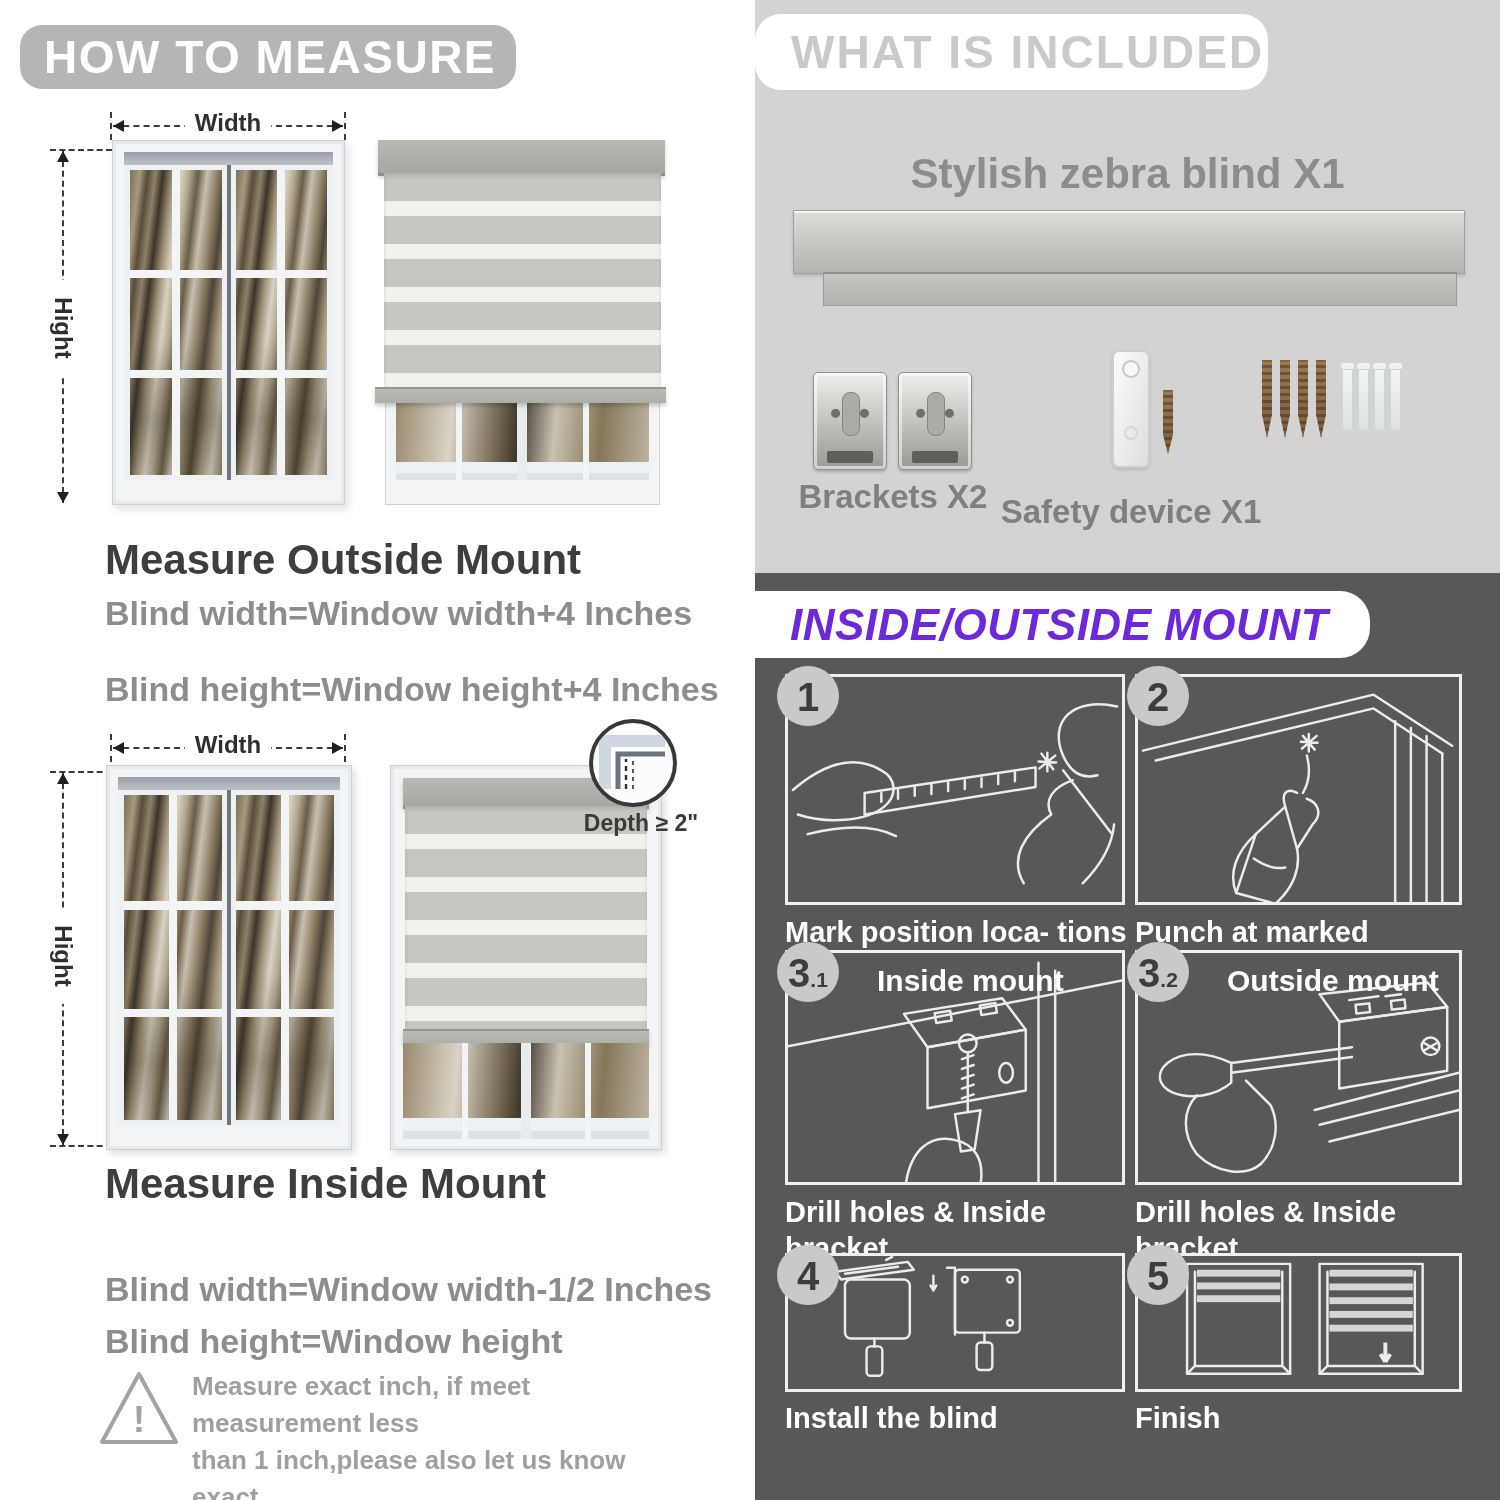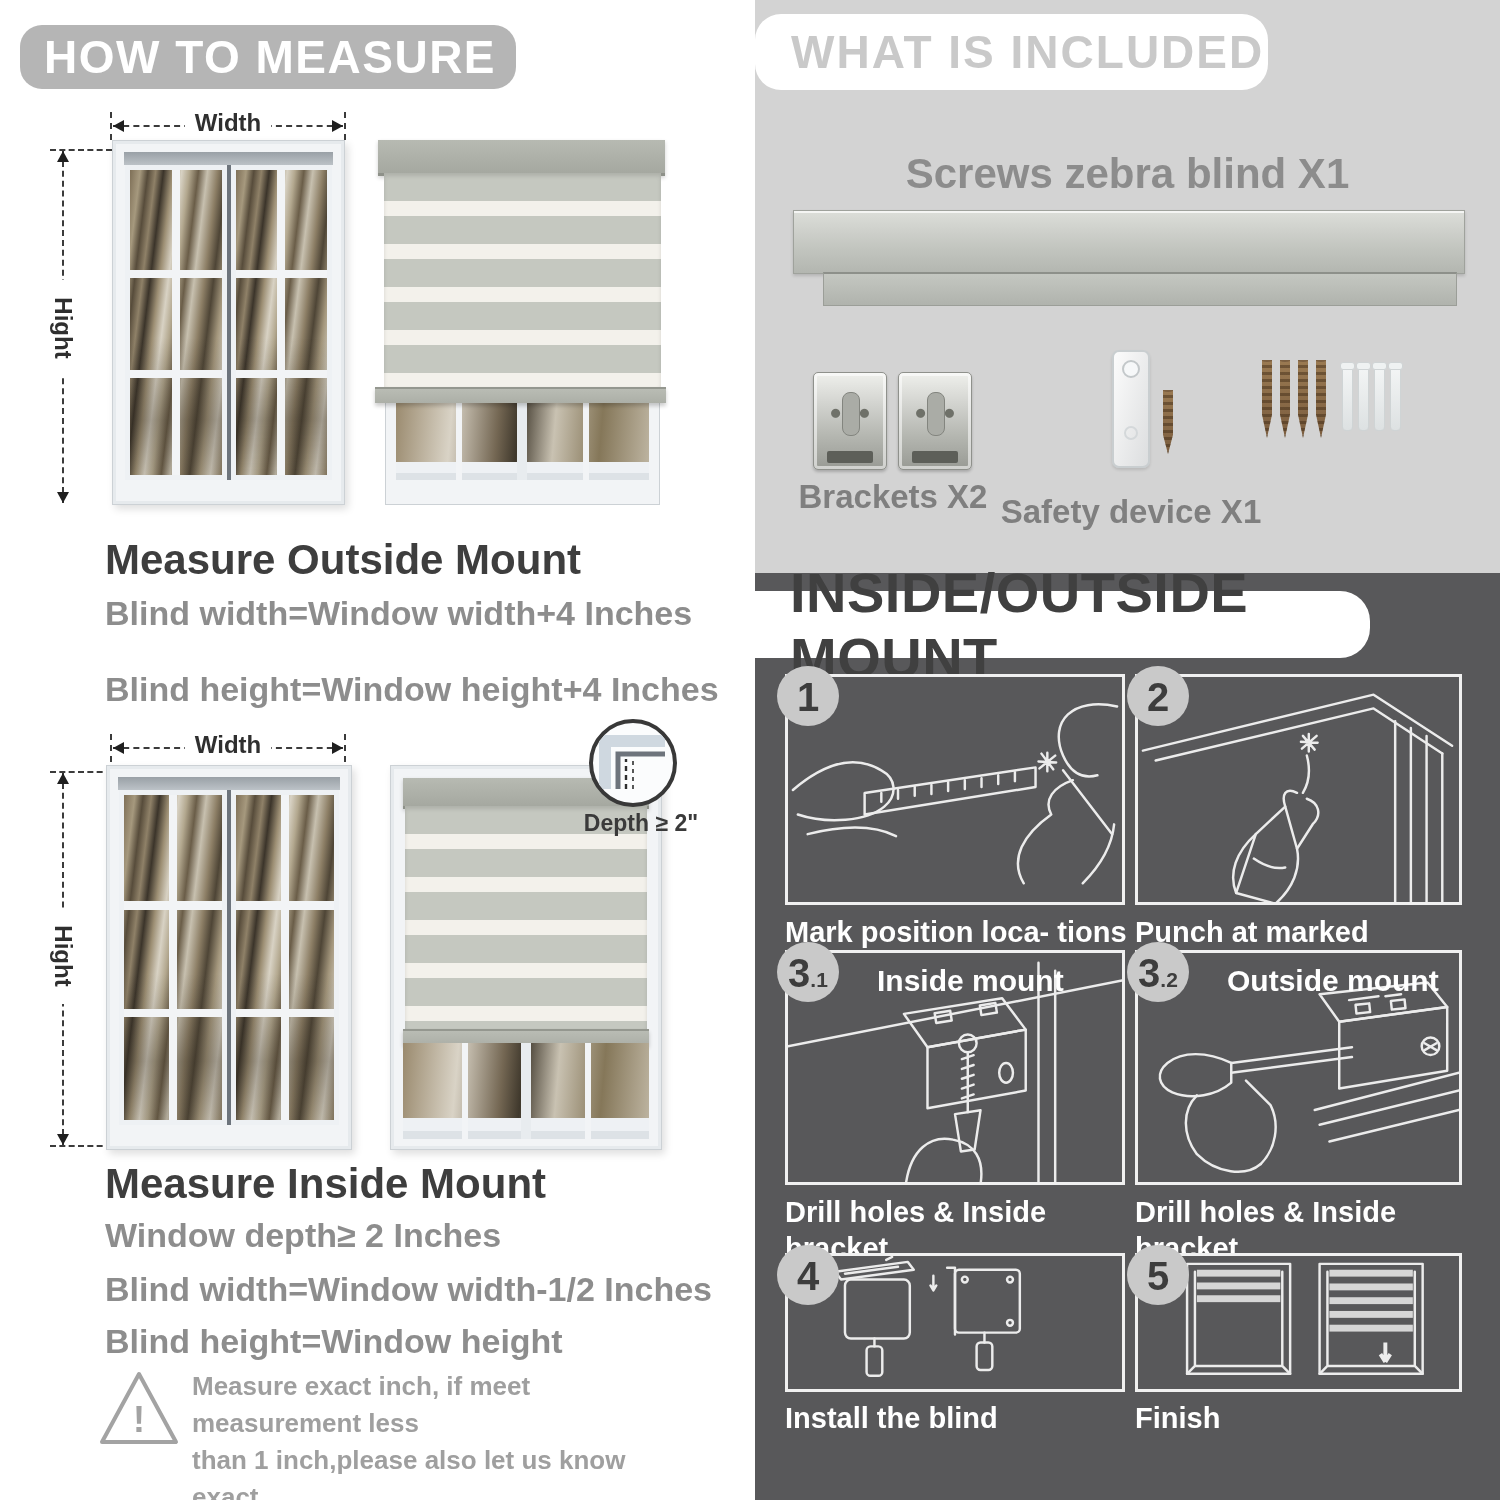--- a/index.html
+++ b/index.html
@@ -108,21 +108,21 @@
   .screw::before{content:"";position:absolute;left:-3px;top:-8px;width:16px;height:10px;border-radius:50%;
     background:#7b5f41;}
   .anchor{position:absolute;width:9px;height:66px;background:linear-gradient(#f4f6f6,#dde1e2);
     border:1px solid #cfd4d5;border-radius:4px;}
   .anchor::before{content:"";position:absolute;left:-3px;top:-2px;width:13px;height:6px;background:#eff2f2;
     border:1px solid #cfd4d5;border-radius:3px;}
 
   .panel-dark{left:755px;top:573px;width:745px;height:927px;background:#58585a;}
   .badge-mount{left:755px;top:591px;width:615px;height:67px;background:#ffffff;border-radius:0 30px 30px 0;
     display:flex;align-items:center;padding-left:35px;box-sizing:border-box;}
-  .badge-mount span{color:#404040;font-weight:700;font-size:56px;letter-spacing:.5px;}
+  .badge-mount span{color:#6d28d9;font-weight:700;font-size:44px;letter-spacing:.5px;font-style:italic;}
 
   .stepbox{border:3px solid #f0f0f0;box-sizing:border-box;background:#58585a;overflow:hidden;}
   .stepnum{position:absolute;left:-8px;top:-8px;width:62px;height:60px;border-radius:50%;background:#c9c9c9;
     display:flex;align-items:center;justify-content:center;padding-top:2px;box-sizing:border-box;}
   .stepnum .n{font-weight:700;font-size:40px;color:#3d3d3d;line-height:1;}
   .stepnum .s{font-weight:700;font-size:21px;color:#3d3d3d;line-height:1;margin-top:12px;}
   .steplabel{position:absolute;left:92px;top:14px;color:#ffffff;font-weight:700;font-size:30px;}
   .stepcap{color:#ffffff;font-weight:700;font-size:29px;line-height:36px;}
 
   .art{position:absolute;inset:0;}
@@ -212,41 +212,40 @@
     <svg width="80" height="80" viewBox="0 0 80 80">
       <path d="M12,66 L12,18 L72,18" stroke="#cfd8e0" stroke-width="12" fill="none"></path>
       <path d="M25,66 L25,31 L72,31" stroke="#6e747c" stroke-width="5" fill="none"></path>
       <path d="M33,66 L33,36" stroke="#2e2e2e" stroke-width="2.4" stroke-dasharray="5 4" fill="none"></path>
       <path d="M40,66 L40,38" stroke="#2e2e2e" stroke-width="1.6" stroke-dasharray="4 4" fill="none"></path>
     </svg>
   </div>
   <div class="abs depth-label" style="left:556px;top:810px;width:170px;">Depth ≥ 2"</div>
 
   <div class="abs sec-title" style="left:105px;top:1160px;">Measure Inside Mount</div>
-  <div class="abs formula" style="left:105px;top:1216px;">Window depth≥ 2 Inches</div>
   <div class="abs formula" style="left:105px;top:1270px;">Blind width=Window width-1/2 Inches</div>
   <div class="abs formula" style="left:105px;top:1322px;">Blind height=Window height</div>
 
   <svg class="abs" style="left:96px;top:1368px;" width="86" height="82" viewBox="0 0 86 82">
     <path d="M43,6 L80,74 L6,74 Z" stroke="#a3a3a3" stroke-width="4" fill="none" stroke-linejoin="round"></path>
     <text x="43" y="64" text-anchor="middle" font-family="Liberation Sans, sans-serif" font-size="36" font-weight="700" fill="#a3a3a3">!</text>
   </svg>
   <div class="abs warn-text" style="left:192px;top:1368px;width:500px;">
     <div>Measure exact inch, if meet measurement less</div>
     <div>than 1 inch,please also let us know exact</div>
 
   </div>
 
   <div class="abs panel-light"></div>
 
   <div class="abs badge-included">
     <span>WHAT IS INCLUDED</span>
   </div>
 
-  <div class="abs product-label">Screws zebra blind X1</div>
+  <div class="abs product-label">Stylish zebra blind X1</div>
 
   <div class="abs headrail-main"></div>
   <div class="abs headrail-low"></div>
 
   <div class="bracket" style="left:813px;top:372px;"></div>
   <div class="bracket" style="left:898px;top:372px;"></div>
   <div class="abs item-caption" style="left:763px;top:478px;width:260px;">Brackets X2</div>
 
   <div class="safety" style="left:1112px;top:350px;"></div>
   <div class="screw" style="left:1163px;top:390px;height:64px;"></div>

